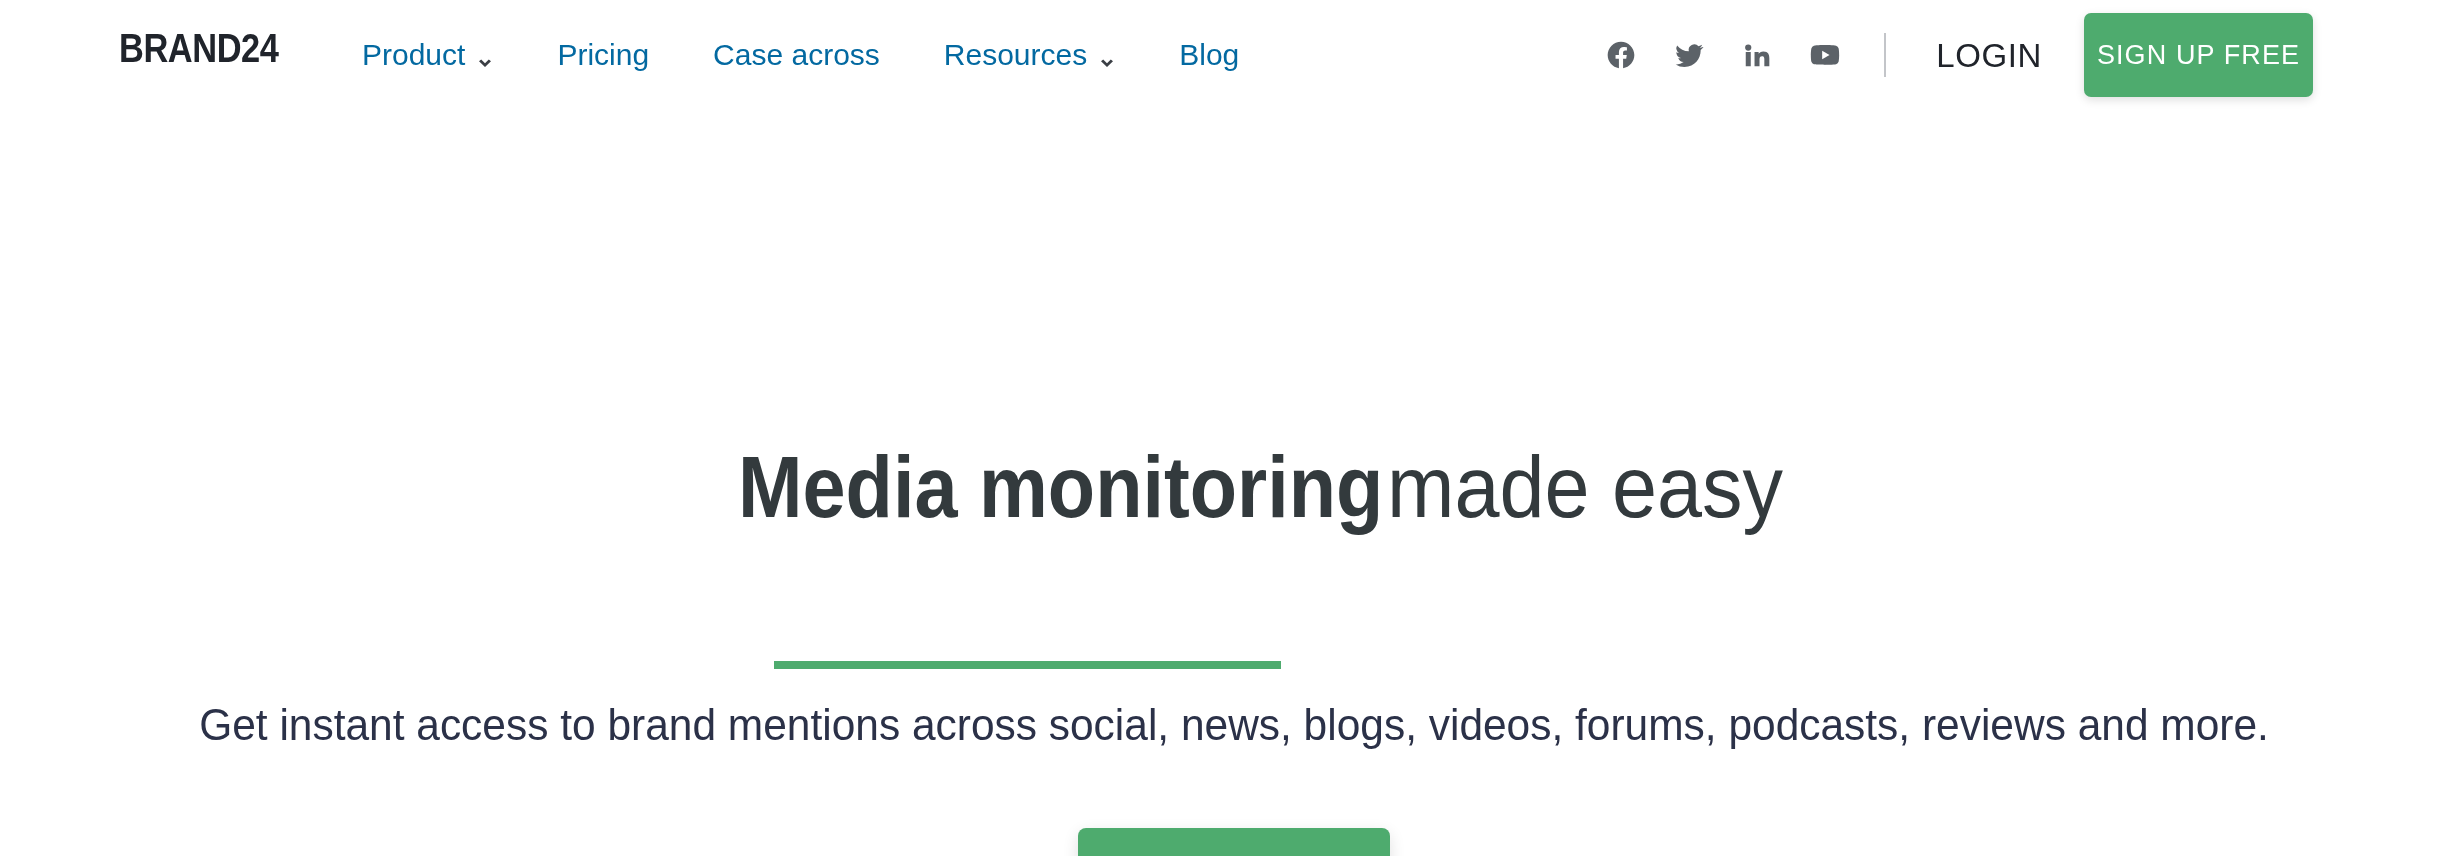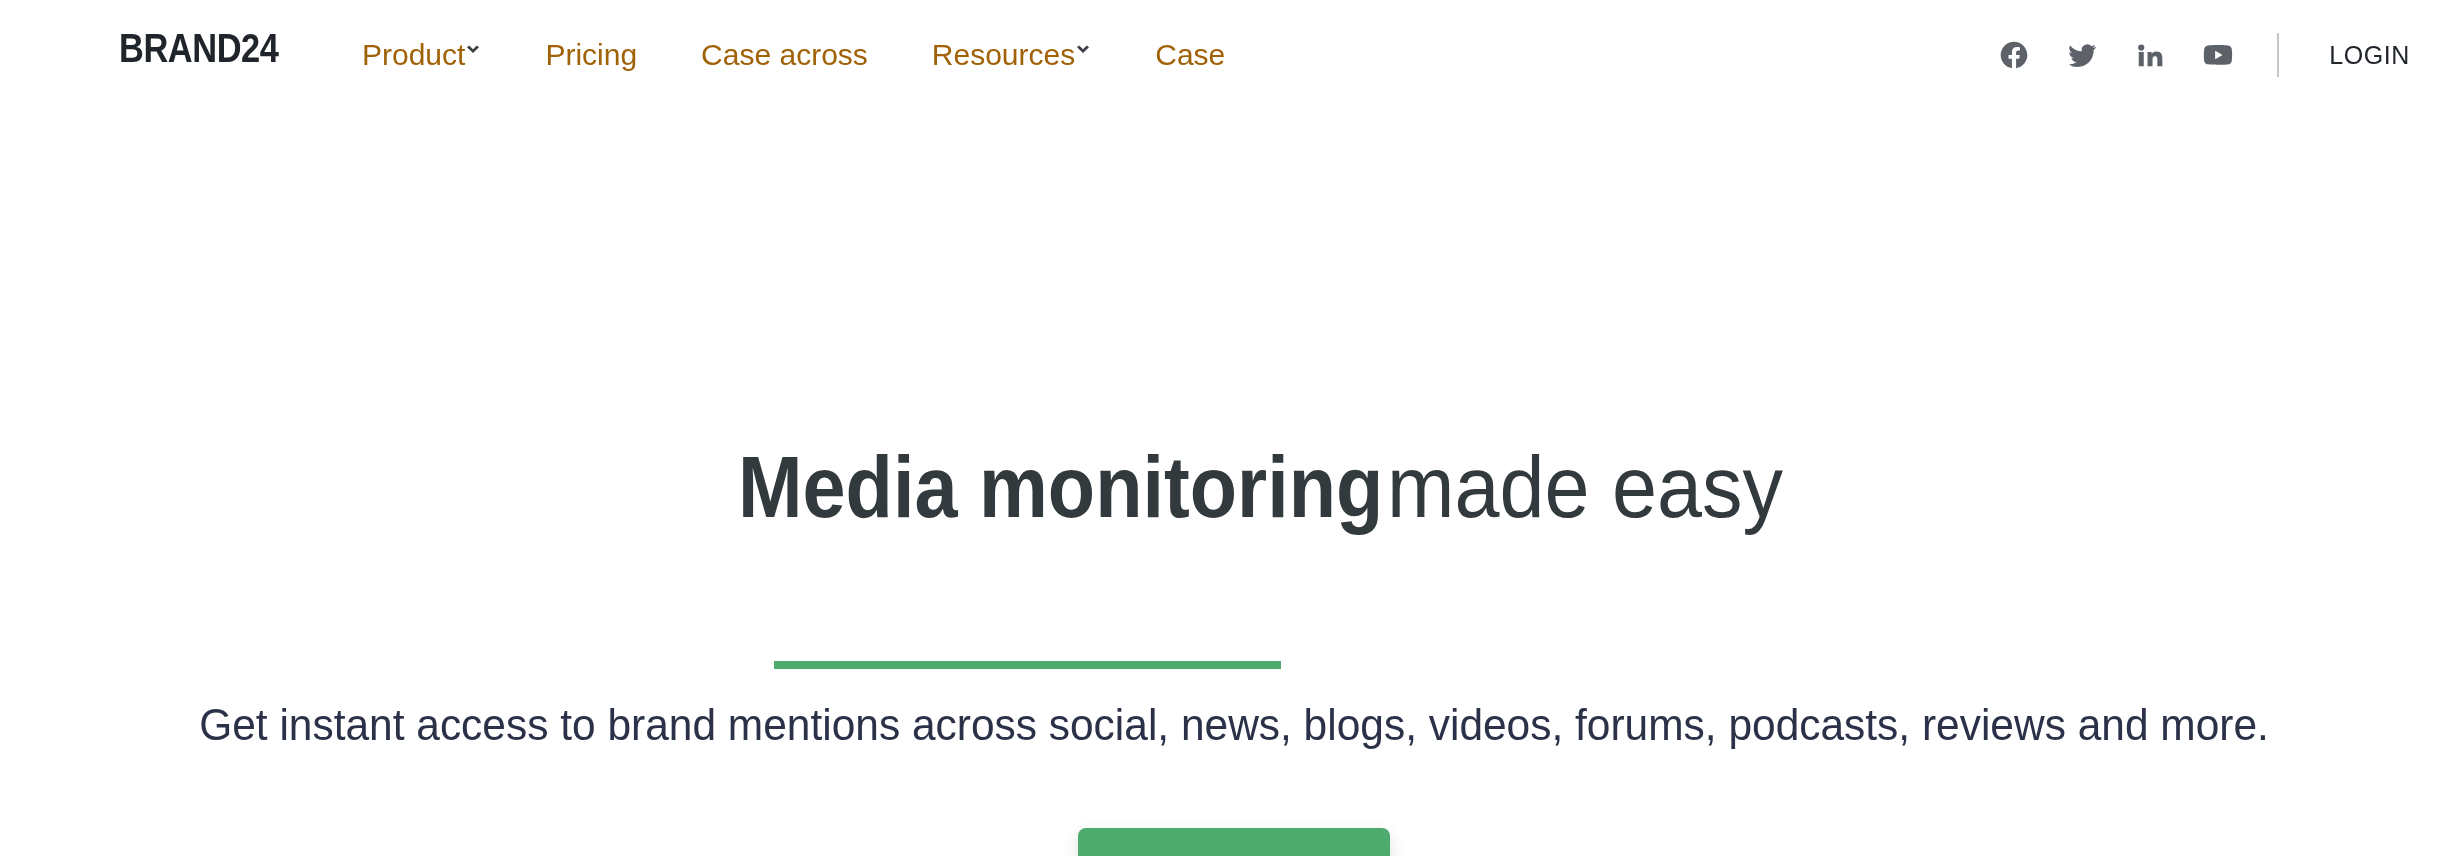--- a/index.html
+++ b/index.html
@@ -55,26 +55,26 @@
     left: 330px;
     top: 0;
     height: 110px;
     display: flex;
     align-items: center;
     gap: 0px;
   }
 
   .nav-item {
     display: flex;
-    align-items: flex-start;
-    gap: 0;
+    align-items: flex-end;
+    gap: 12px;
     padding: 0 32px;
     font-size: 30px;
     font-weight: 400;
-    color: #a16207;
+    color: #0369a1;
     cursor: pointer;
     white-space: nowrap;
     line-height: 1;
   }
 
   .chevron {
     display: inline-block;
     width: 16px;
     height: 16px;
     position: relative;
@@ -111,21 +111,21 @@
   .social-icon svg { display: block; fill: #5c6268; }
 
   .divider {
     width: 2px;
     height: 44px;
     background: #c3c5c9;
     margin-right: 50px;
   }
 
   .login-link {
-    font-size: 25px;
+    font-size: 33px;
     letter-spacing: 0.6px;
     color: #20242b;
     cursor: pointer;
     margin-right: 42px;
     white-space: nowrap;
     line-height: 1;
   }
 
   .btn-green {
     background: #4eab6e;
@@ -256,21 +256,21 @@
       <div class="nav-item">
         <span>Resources</span>
         <span class="chevron">
           <svg width="16" height="16" viewBox="0 0 16 16" aria-hidden="true">
             <path d="M2 5.2 L8 11 L14 5.2 L11.8 3.6 L8 7.3 L4.2 3.6 Z" fill="#3b3f45"></path>
           </svg>
         </span>
       </div>
 
       <div class="nav-item">
-        <span>Case</span>
+        <span>Blog</span>
       </div>
 
     </nav>
 
     <div class="header-right">
 
       <div class="socials">
 
         <a class="social-icon">
           <svg width="32" height="32" viewBox="0 0 24 24" aria-hidden="true">
@@ -295,20 +295,21 @@
             <path d="M21.58 7.19a2.5 2.5 0 0 0-1.76-1.77C18.25 5 12 5 12 5s-6.25 0-7.82.42a2.5 2.5 0 0 0-1.76 1.77C2 8.77 2 12 2 12s0 3.23.42 4.81a2.5 2.5 0 0 0 1.76 1.77C5.75 19 12 19 12 19s6.25 0 7.82-.42a2.5 2.5 0 0 0 1.76-1.77C22 15.23 22 12 22 12s0-3.23-.42-4.81zM10 15.02V8.98L15.2 12 10 15.02z"></path>
           </svg>
         </a>
 
       </div>
 
       <div class="divider"></div>
 
       <a class="login-link">LOGIN</a>
 
+      <button class="btn-green btn-header">SIGN UP FREE</button>
 
     </div>
   </header>
 
   <section class="hero">
 
     <h1 class="headline">
       <span class="headline-strong">Media monitoring</span><span class="headline-light">made easy</span>
     </h1>
 

